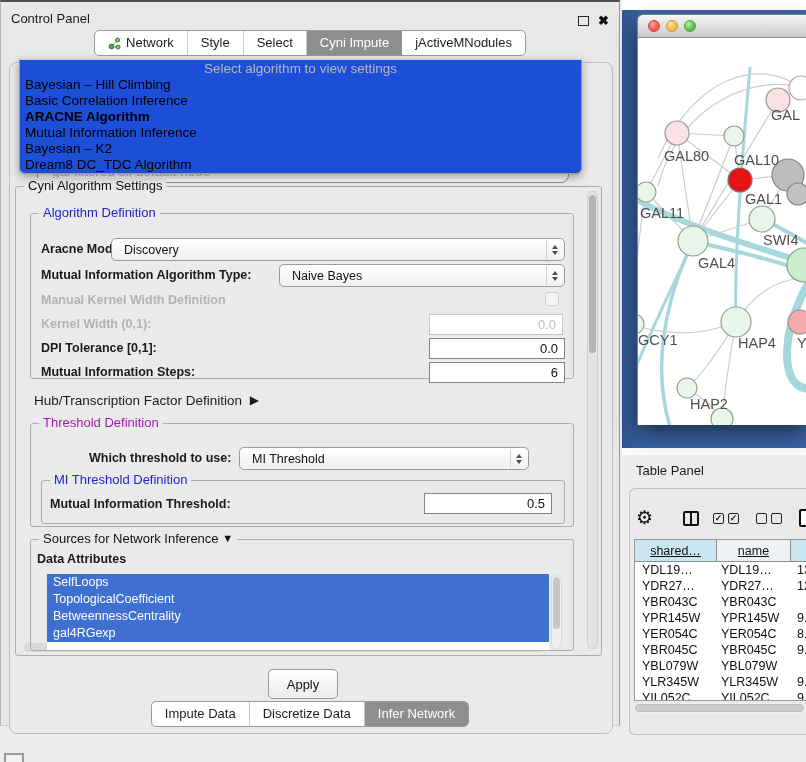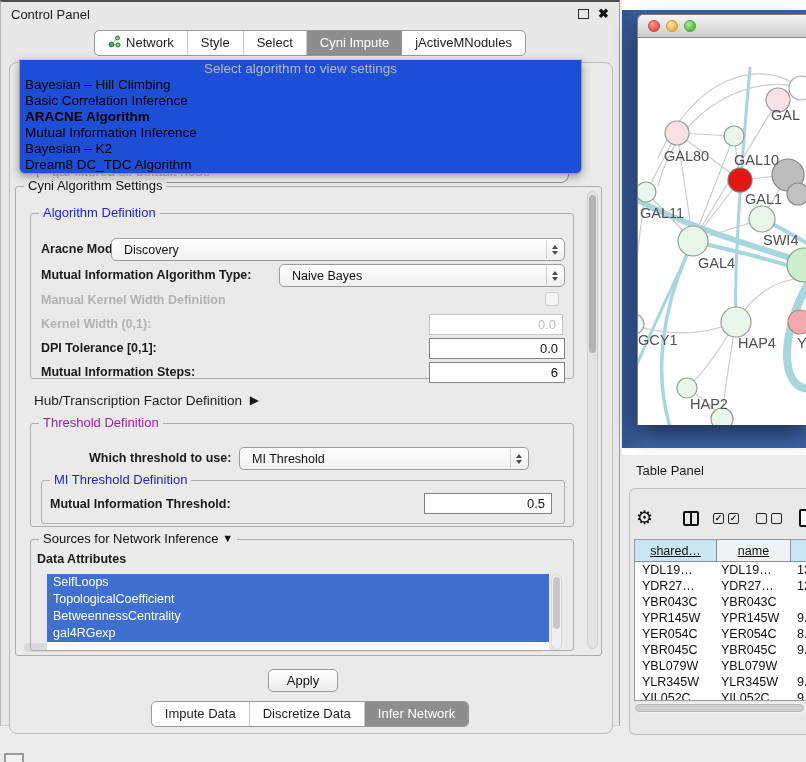--- a/index.html
+++ b/index.html
@@ -3,29 +3,29 @@
 <meta charset="utf-8">
 <style>
   * { margin:0; padding:0; box-sizing:border-box; }
   html,body { width:806px; height:762px; overflow:hidden; background:#ececec;
     font-family:"Liberation Sans", sans-serif; -webkit-font-smoothing:antialiased; }
 
   
   #control-panel { position:absolute; left:0; top:8; width:620px; height:726px;
     background:#e8e8e8; border-top:2px solid #4e4e4e; border-left:1px solid #b5b5b5;
     border-right:1px solid #9b9b9b; border-bottom:1px solid #cfcfcf; }
-  .cp-titlebar { position:absolute; left:0; top:0; right:0; height:24px; display:flex; align-items:center; padding:0 10px; }
+  .cp-titlebar { position:absolute; left:0; top:0; right:0; height:24px; display:flex; align-items:flex-end; padding:0 10px; }
   .cp-title { font-size:13px; color:#1c1c1c; }
   .cp-win-icons { margin-left:auto; display:flex; align-items:center; gap:9px; }
   .float-ico { width:11px; height:10px; border:1.5px solid #2a2a2a; background:transparent; }
   .close-ico { font-size:13px; font-weight:bold; color:#111; line-height:10px; }
 
   .cp-tabs { position:absolute; left:0; top:28px; right:0; display:flex; justify-content:center; }
   .tabgroup { display:inline-flex; background:#fff; border:1px solid #9a9a9a; border-radius:5px; overflow:hidden; }
-  .tab { font-size:13px; color:#1c1c1c; padding:4px 13px 5px; display:flex; align-items:flex-start; gap:5px; border-right:1px solid #c9c9c9; white-space:nowrap; }
+  .tab { font-size:13px; color:#1c1c1c; padding:4px 13px 5px; display:flex; align-items:flex-end; gap:5px; border-right:1px solid #c9c9c9; white-space:nowrap; }
   .tab:last-child { border-right:none; }
   .tab.sel { background:#8e8e8e; color:#fff; border-right:none; }
 
   .cp-main { position:absolute; left:8px; top:60px; width:604px; height:672px;
     background:#eaeaea; border:1px solid #bdbdbd; border-radius:8px; }
 
   
   .algo-popup { position:absolute; left:18px; top:49px; width:563px; height:115px; z-index:10;
     background:#1d4ed8; border:1px solid #9a9a9a; border-top:1px solid #c9c9c9;
     border-radius:0 0 6px 6px; box-shadow:0 3px 8px rgba(0,0,0,.35); overflow:hidden;margin-top:8px; }
@@ -70,21 +70,21 @@
   .vscroll .thumb { position:absolute; left:1px; right:1px; top:3px; height:158px; background:#b4b4b4; border-radius:5px; }
   .hscroll { position:absolute; left:8px; bottom:3px; width:520px; height:9px; background:#d9d9d9; border-radius:5px; }
 
   
   .attr-list { position:absolute; left:16px; top:34px; width:502px; height:76px; background:#fff; overflow:hidden; }
   .attr-item { height:17px; line-height:17px; font-size:12.5px; color:#fff; padding-left:6px; }
   .attr-item.sel { background:#3f6fd1; }
   .attr-scroll { position:absolute; left:520px; top:34px; width:11px; height:76px; background:#efefef; border:1px solid #d8d8d8; border-radius:6px; }
   .attr-scroll .thumb { position:absolute; left:1px; right:1px; top:2px; height:52px; background:#c7c7c7; border-radius:5px; }
 
-  .apply-btn { position:absolute; left:267px; top:667px; width:70px; height:23px;
+  .apply-btn { position:absolute; left:267px; top:667px; width:70px; height:30px;
     background:linear-gradient(#fefefe,#ececec); border:1px solid #9b9b9b; border-radius:5px;
     font-size:13px; color:#111; display:flex; align-items:center; justify-content:center; }
 
   .cp-bottom-tabs { position:absolute; left:0; right:0; top:699px; display:flex; justify-content:center; }
 
   
   .net-ico svg { display:block; }
 
   
   #right-region { position:absolute; left:622px; top:0; width:184px; height:455px; background:#fff; }

